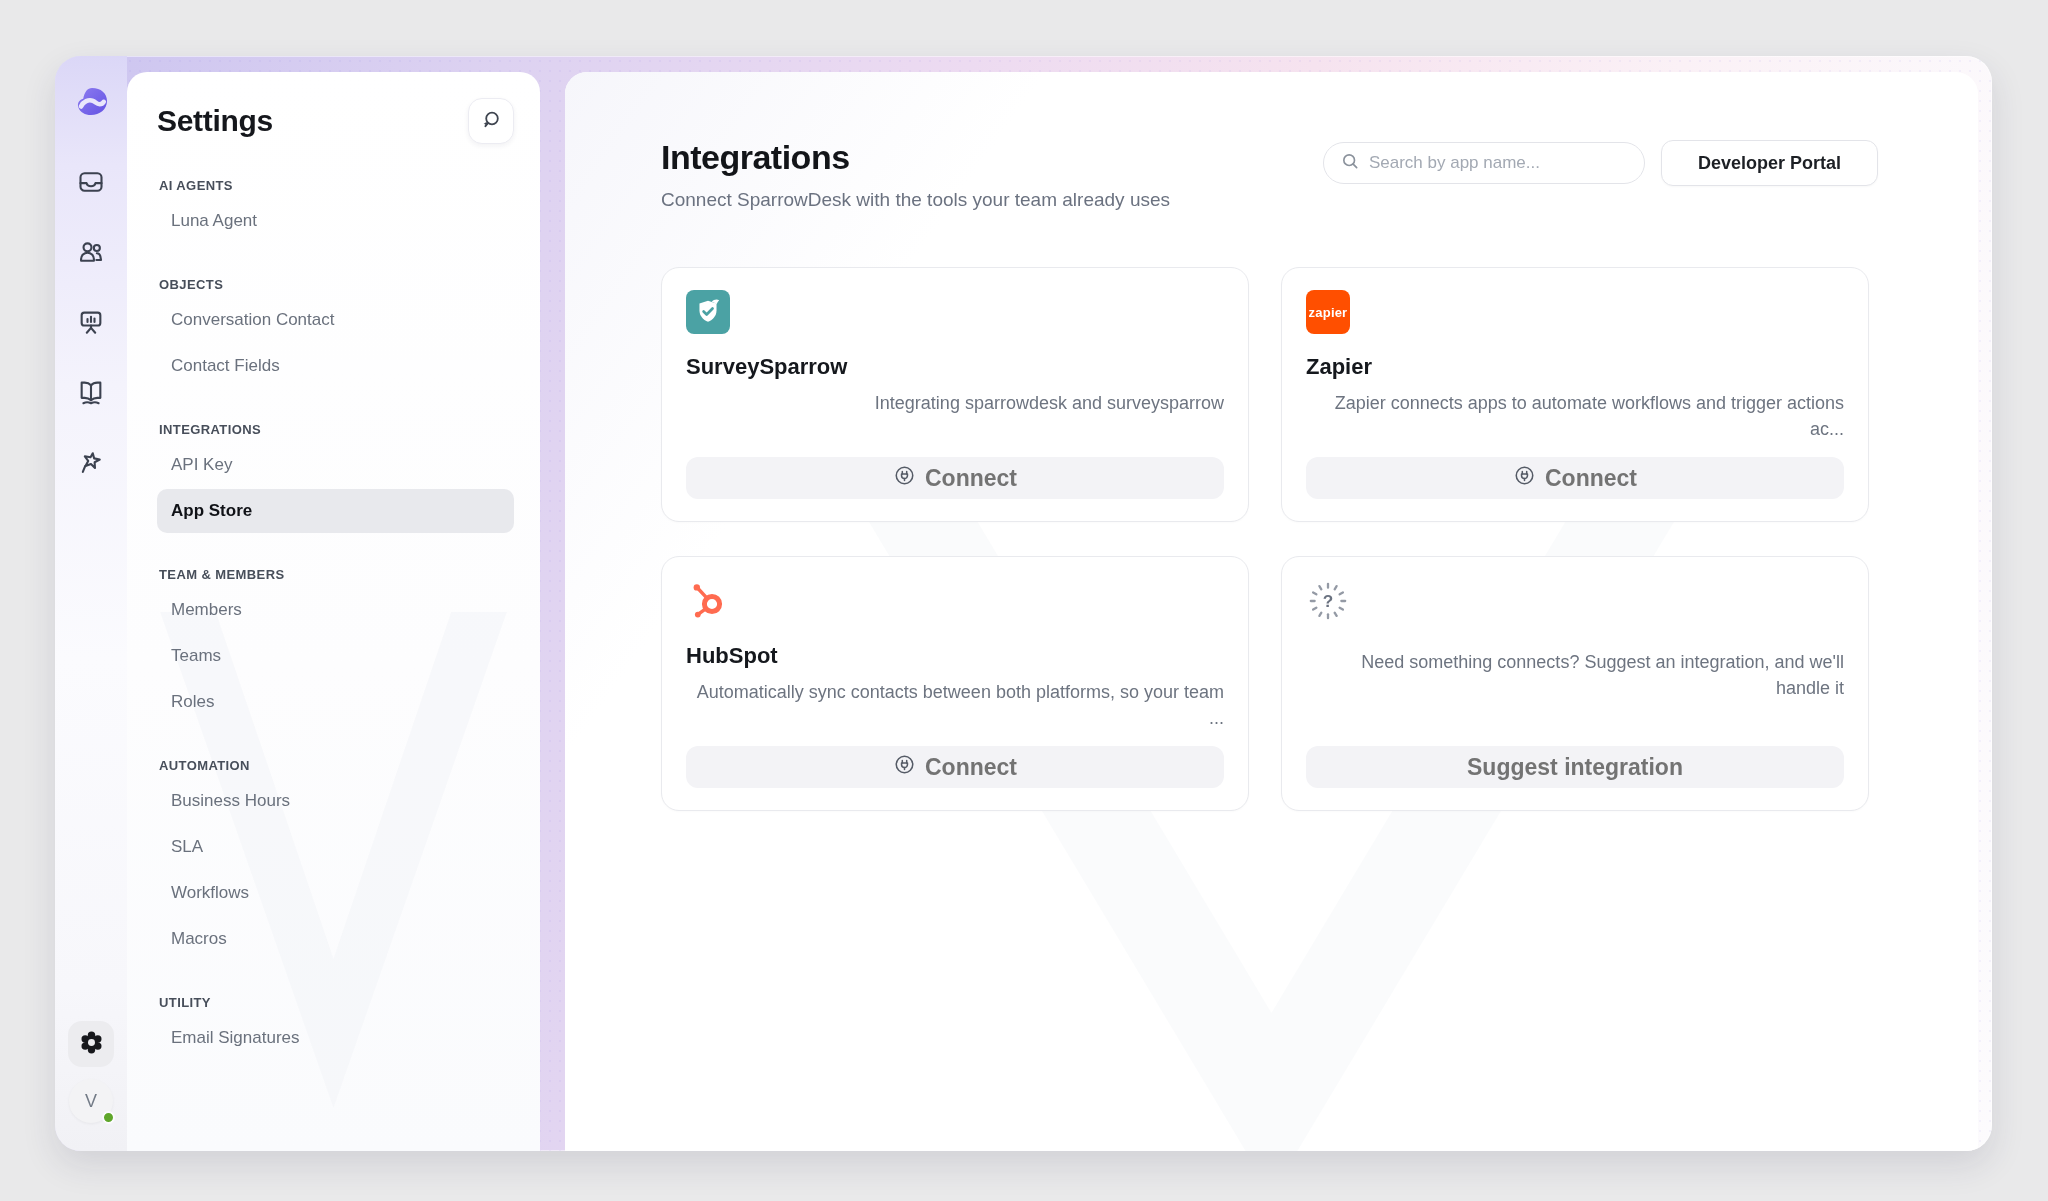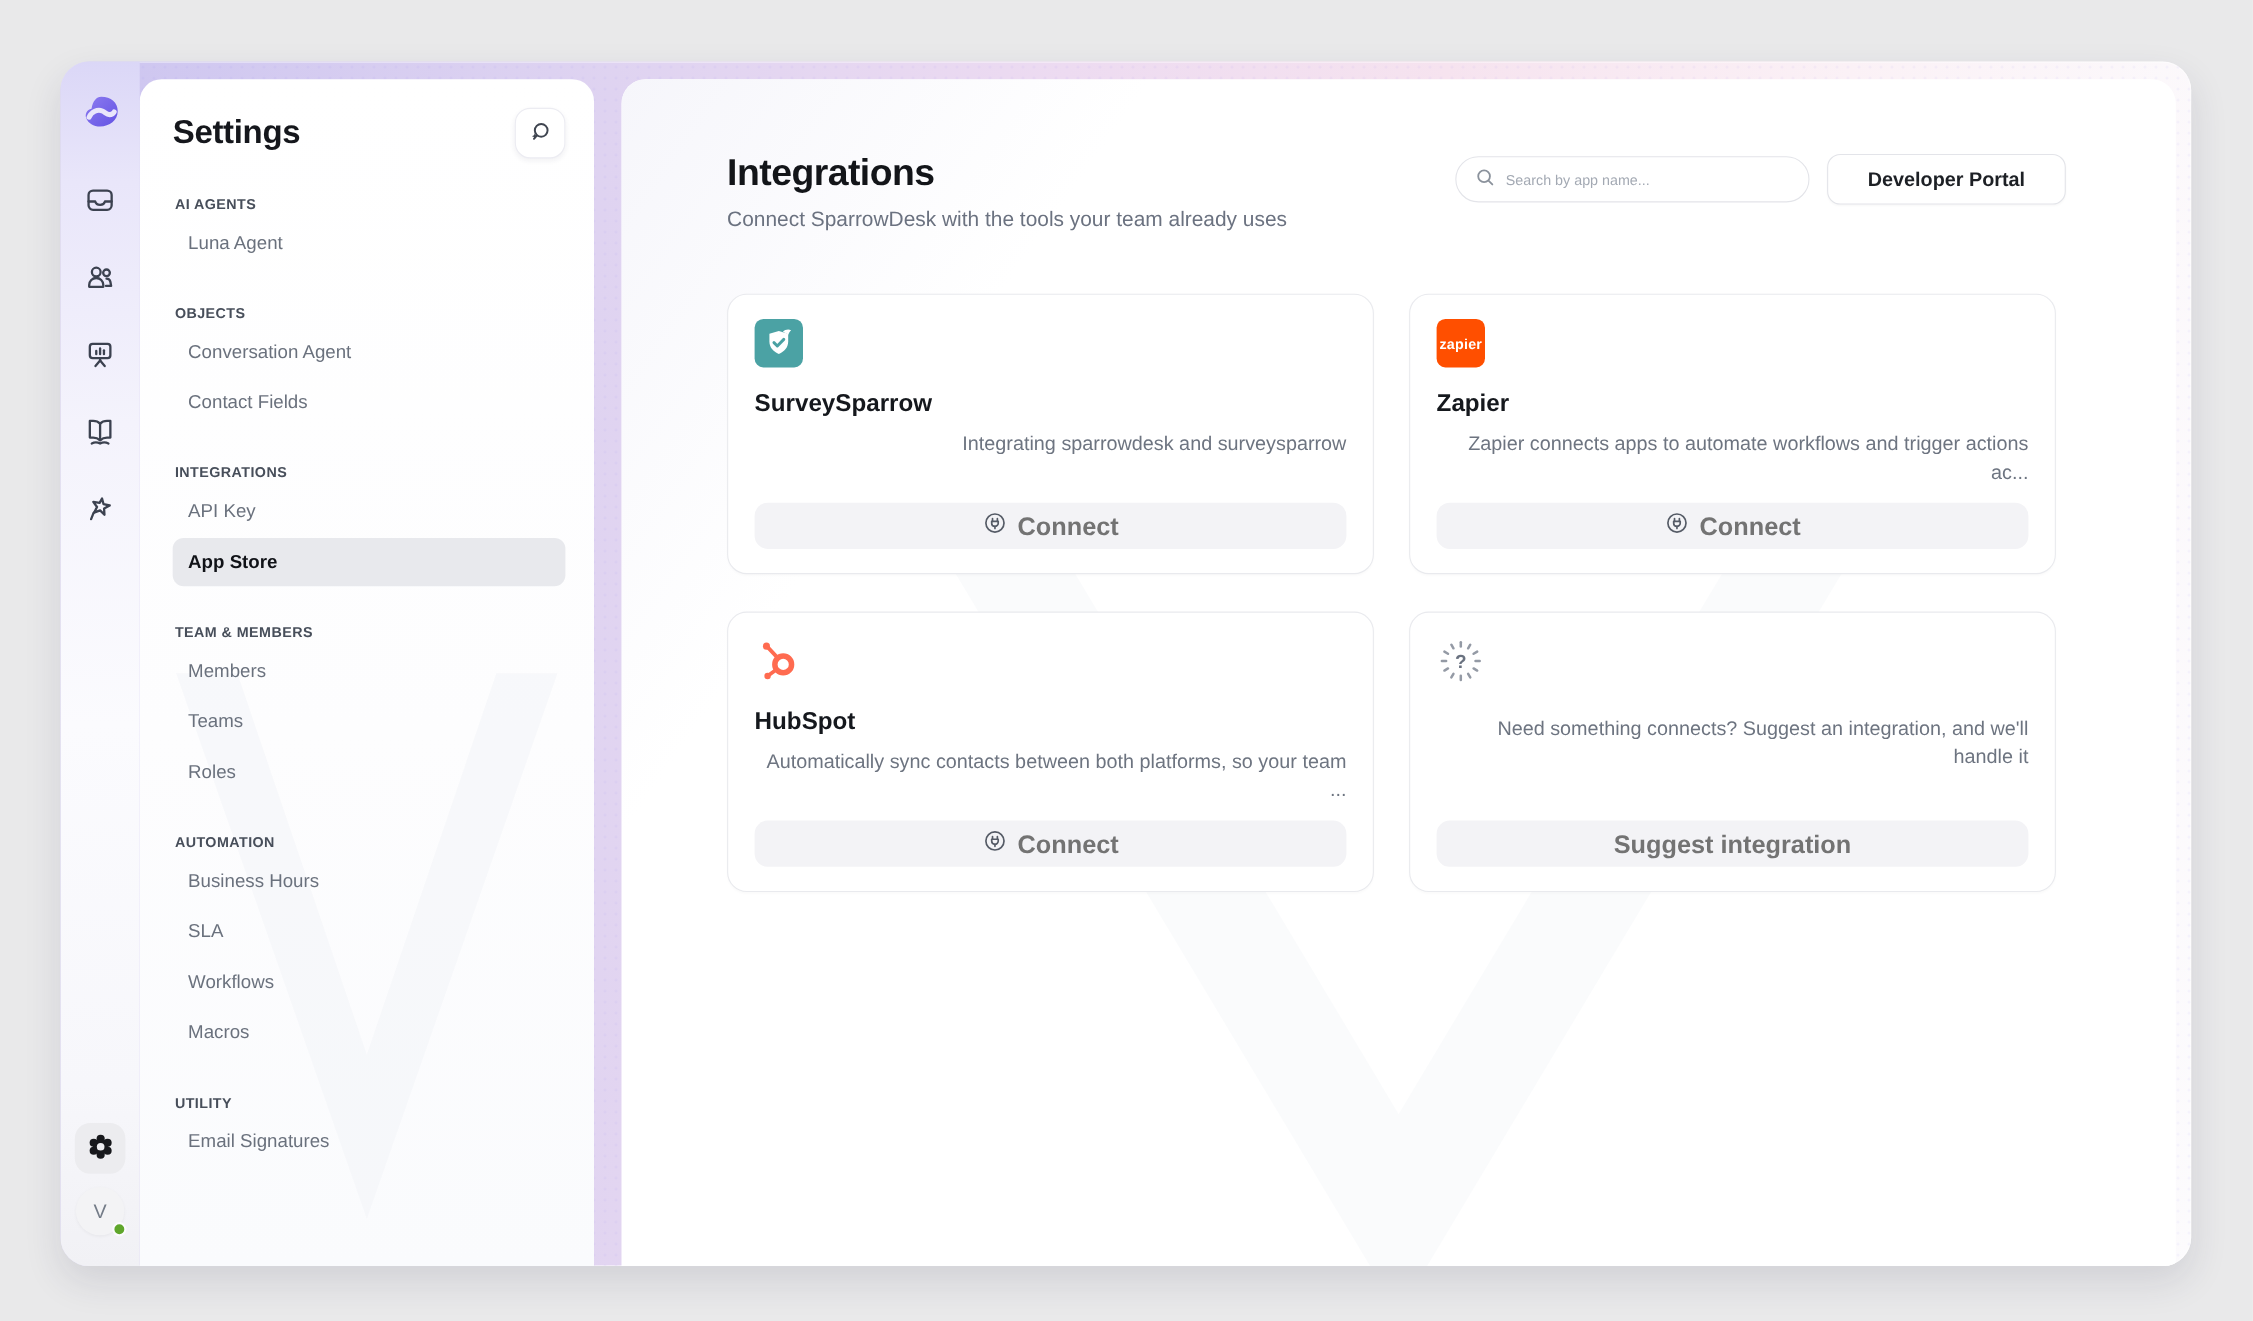--- a/index.html
+++ b/index.html
@@ -86,21 +86,21 @@
     background:#f6f7fa; clip-path:polygon(50% 100%, 0 0, 12% 0, 50% 76%, 88% 0, 100% 0);
   }
   .main-header { position:relative; display:flex; justify-content:space-between; align-items:flex-start; z-index:1; }
   .page-title { font-size:34px; font-weight:800; letter-spacing:-.5px; color:#131519; }
   .page-subtitle { margin-top:12px; font-size:19px; color:#6b7280; }
   .header-controls { display:flex; align-items:center; gap:16px; margin-top:2px; }
   .search-box {
     width:322px; height:42px; border:1.5px solid #e3e4e9; border-radius:21px; background:#fff;
     display:flex; align-items:center; gap:9px; padding:0 16px;
   }
-  .search-box input { border:none; outline:none; flex:1; font-size:13px; color:#4b5563; background:transparent; font-family:inherit; }
+  .search-box input { border:none; outline:none; flex:1; font-size:17px; color:#4b5563; background:transparent; font-family:inherit; }
   .search-box input::placeholder { color:#a3a9b3; }
   .dev-portal-btn {
     height:46px; padding:0 36px; border:1.5px solid #e3e4e9; border-radius:12px; background:#fff;
     font-size:18px; font-weight:700; color:#1d2025; cursor:pointer; font-family:inherit;
     box-shadow:0 1px 2px rgba(20,20,40,.03);
   }
 
   .cards-grid { position:relative; z-index:1; margin-top:56px; display:grid; grid-template-columns:588px 588px; gap:34px 32px; }
   .card {
     height:255px; background:#fff; border:1.5px solid #e9eaee; border-radius:18px;
@@ -212,21 +212,21 @@
               <path d="M7.2 13.2l.8 1.8 1.8.8-1.8.8-.8 1.8-.8-1.8-1.8-.8 1.8-.8z" fill="#3f4550" stroke="none"></path>
             </svg>
           </span>
         </button>
       </div>
 
       <div class="nav-section-label">AI AGENTS</div>
       <div class="nav-item">Luna Agent</div>
 
       <div class="nav-section-label">OBJECTS</div>
-      <div class="nav-item">Conversation Agent</div>
+      <div class="nav-item">Conversation Contact</div>
       <div class="nav-item">Contact Fields</div>
 
       <div class="nav-section-label">INTEGRATIONS</div>
       <div class="nav-item">API Key</div>
       <div class="nav-item active">App Store</div>
 
       <div class="nav-section-label">TEAM &amp; MEMBERS</div>
       <div class="nav-item">Members</div>
       <div class="nav-item">Teams</div>
       <div class="nav-item">Roles</div>

